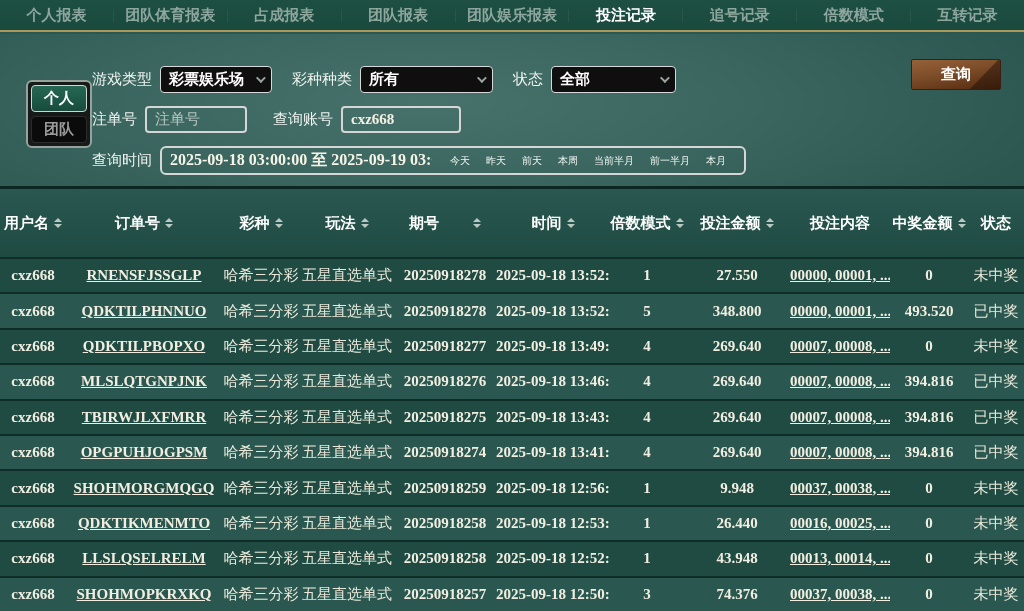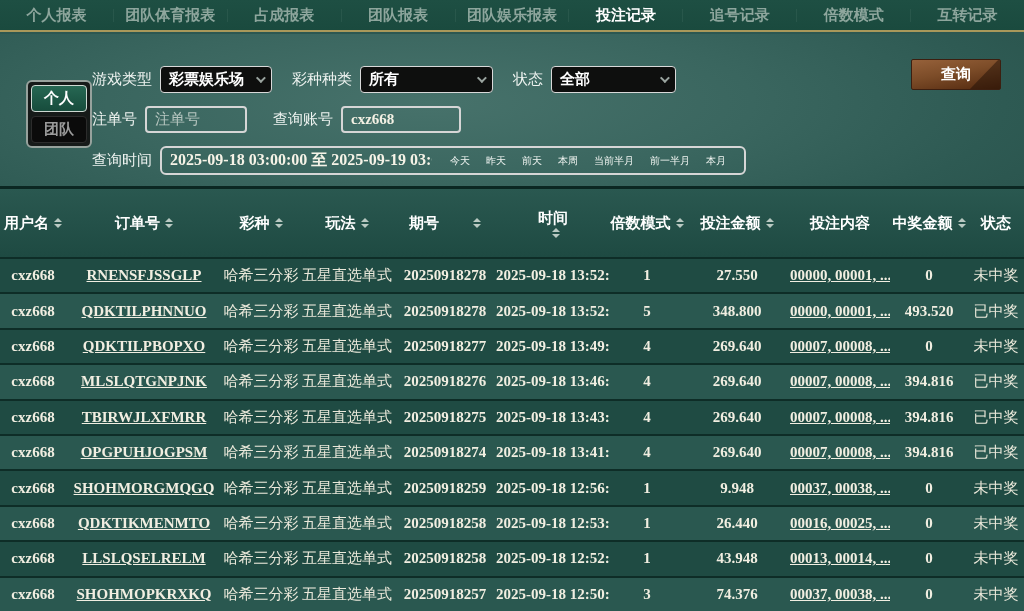--- a/index.html
+++ b/index.html
@@ -75,21 +75,21 @@
   .trow { display:flex; align-items:center; height:35.4px; border-top:2px solid #0e2d27; }
   .trow.odd  { background:#1f4b43; }
   .trow.even { background:#2a5850; }
   .td { text-align:center; font-size:15px; color:#eae8da; overflow:hidden; white-space:nowrap; }
   .td.num { font-family:"Liberation Serif", serif; font-weight:bold; color:#f1eee1; }
   .link { font-family:"Liberation Serif", serif; font-weight:bold; color:#f1eee1;
           text-decoration:underline; cursor:pointer; }
 
   
   .c0{width:66px;} .c1{width:156px;} .c2{width:78px;} .c3{width:94px;} .c4{width:102px;gap:29px;}
-  .c5{width:114px;flex-direction:column;} .c6{width:74px;} .c7{width:106px;} .c8{width:100px;} .c9{width:78px;} .c10{width:56px;}
+  .c5{width:114px;} .c6{width:74px;} .c7{width:106px;} .c8{width:100px;} .c9{width:78px;} .c10{width:56px;}
 </style>
 </head>
 <body>
 
 <div class="nav" id="nav">
     <div class="nav-tab">个人报表</div>
     <div class="nav-sep"></div>
     <div class="nav-tab">团队体育报表</div>
     <div class="nav-sep"></div>
     <div class="nav-tab">占成报表</div>

